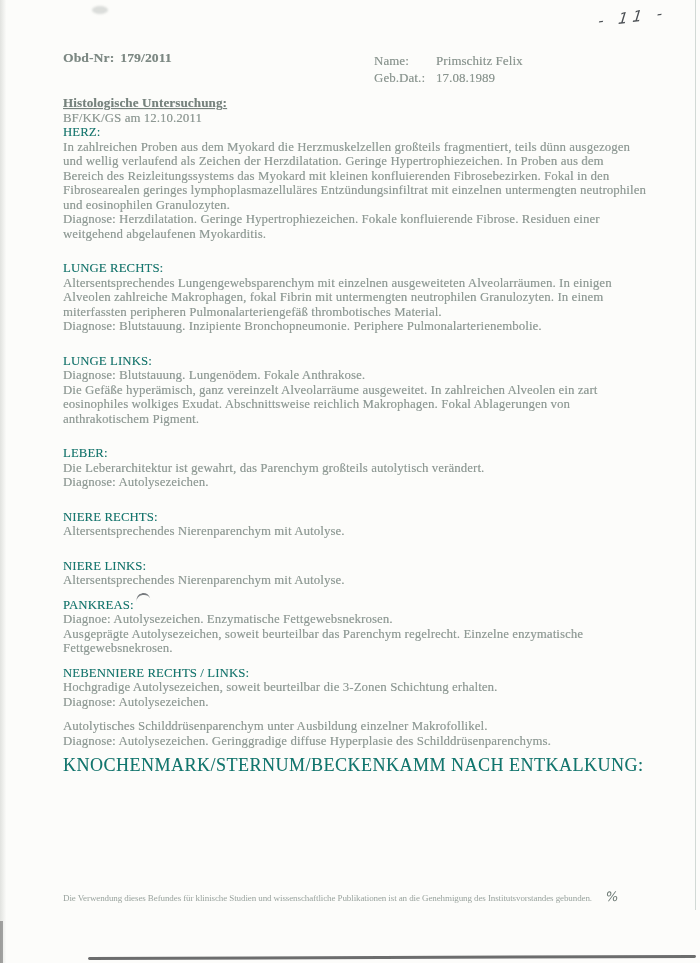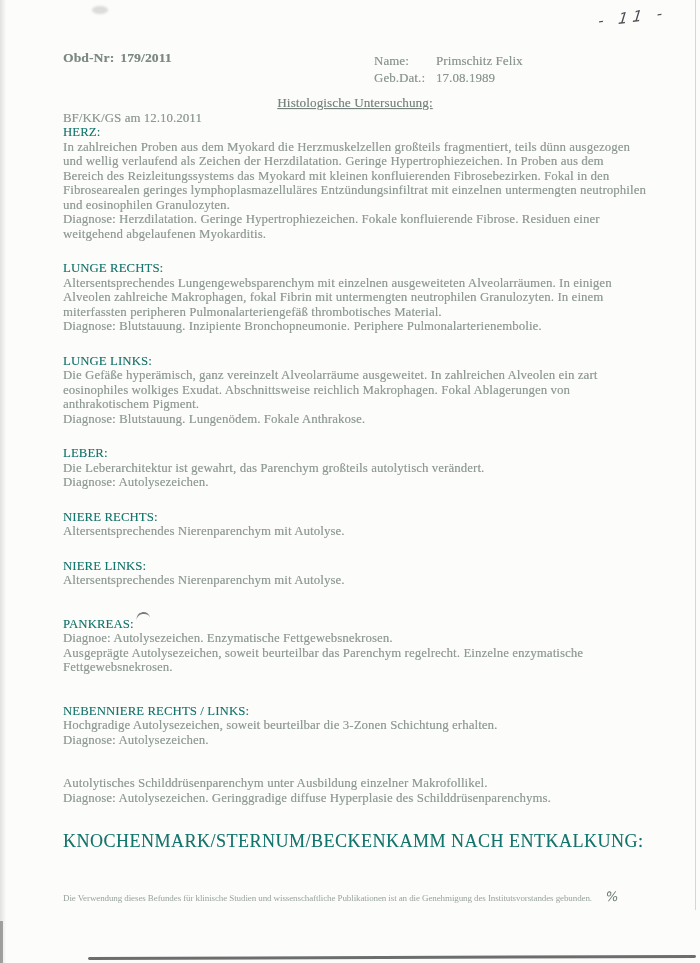--- a/index.html
+++ b/index.html
@@ -30,25 +30,25 @@
 
   .faded { text-shadow:0.3px 0.3px 0.5px rgba(142,153,148,0.55); letter-spacing:0.15px; }
 
   .obd { position:absolute; left:63px; top:50px; font-weight:bold; font-size:13.5px; color:#7c8883; }
   .obd .val { margin-left:6px;margin-top:12px; }
   .patient { position:absolute; left:374px; top:53px; font-size:12.8px; color:#8a958f; }
   .patient .row { line-height:17px; }
   .patient .lbl { display:inline-block; width:62px; }
 
   .content { position:absolute; left:63px; top:96px; width:584px; font-size:12.7px; line-height:14.5px; }
-  .doc-title { font-weight:normal; text-decoration:underline; font-size:13px; color:#76827d;text-align:center; }
+  .doc-title { font-weight:bold; text-decoration:underline; font-size:13px; color:#76827d; }
   .exam-line { color:#8d9893; }
   .section { margin-top:20px; }
   .section.tight { margin-top:0; }
-  .section.wide { margin-top:29px; }
+  .section.wide { margin-top:10px; }
   .sec-title { color:#0f766e; }
   .sec-body { margin:0; color:#8f9a95; }
   .last-title { font-size:18px; letter-spacing:0.5px; }
 
   .pen-tick { display:inline-block; width:14px; height:7px;
     border-top:2px solid #4c5257; border-radius:60% 60% 0 0 / 100% 100% 0 0;
     transform:translate(2px,-7px) rotate(-10deg); opacity:0.75; }
 
   .footer { position:absolute; left:63px; top:889px; width:620px; white-space:nowrap;
     font-size:9px; color:#99a39e; letter-spacing:-0.1px; }
@@ -92,22 +92,22 @@
     </div>
 
     <div class="section">
       <div class="sec-title">LUNGE RECHTS:</div>
       <p class="sec-body">Altersentsprechendes Lungengewebsparenchym mit einzelnen ausgeweiteten Alveolarräumen. In einigen Alveolen zahlreiche Makrophagen, fokal Fibrin mit untermengten neutrophilen Granulozyten. In einem miterfassten peripheren Pulmonalarteriengefäß thrombotisches Material.</p>
       <p class="sec-body">Diagnose: Blutstauung. Inzipiente Bronchopneumonie. Periphere Pulmonalarterienembolie.</p>
     </div>
 
     <div class="section">
       <div class="sec-title">LUNGE LINKS:</div>
+      <p class="sec-body">Diagnose: Blutstauung. Lungenödem. Fokale Anthrakose.</p>
       <p class="sec-body">Die Gefäße hyperämisch, ganz vereinzelt Alveolarräume ausgeweitet. In zahlreichen Alveolen ein zart eosinophiles wolkiges Exudat. Abschnittsweise reichlich Makrophagen. Fokal Ablagerungen von anthrakotischem Pigment.</p>
-      <p class="sec-body">Diagnose: Blutstauung. Lungenödem. Fokale Anthrakose.</p>
     </div>
 
     <div class="section">
       <div class="sec-title">LEBER:</div>
       <p class="sec-body">Die Leberarchitektur ist gewahrt, das Parenchym großteils autolytisch verändert.</p>
       <p class="sec-body">Diagnose: Autolysezeichen.</p>
     </div>
 
     <div class="section">
       <div class="sec-title">NIERE RECHTS:</div>

